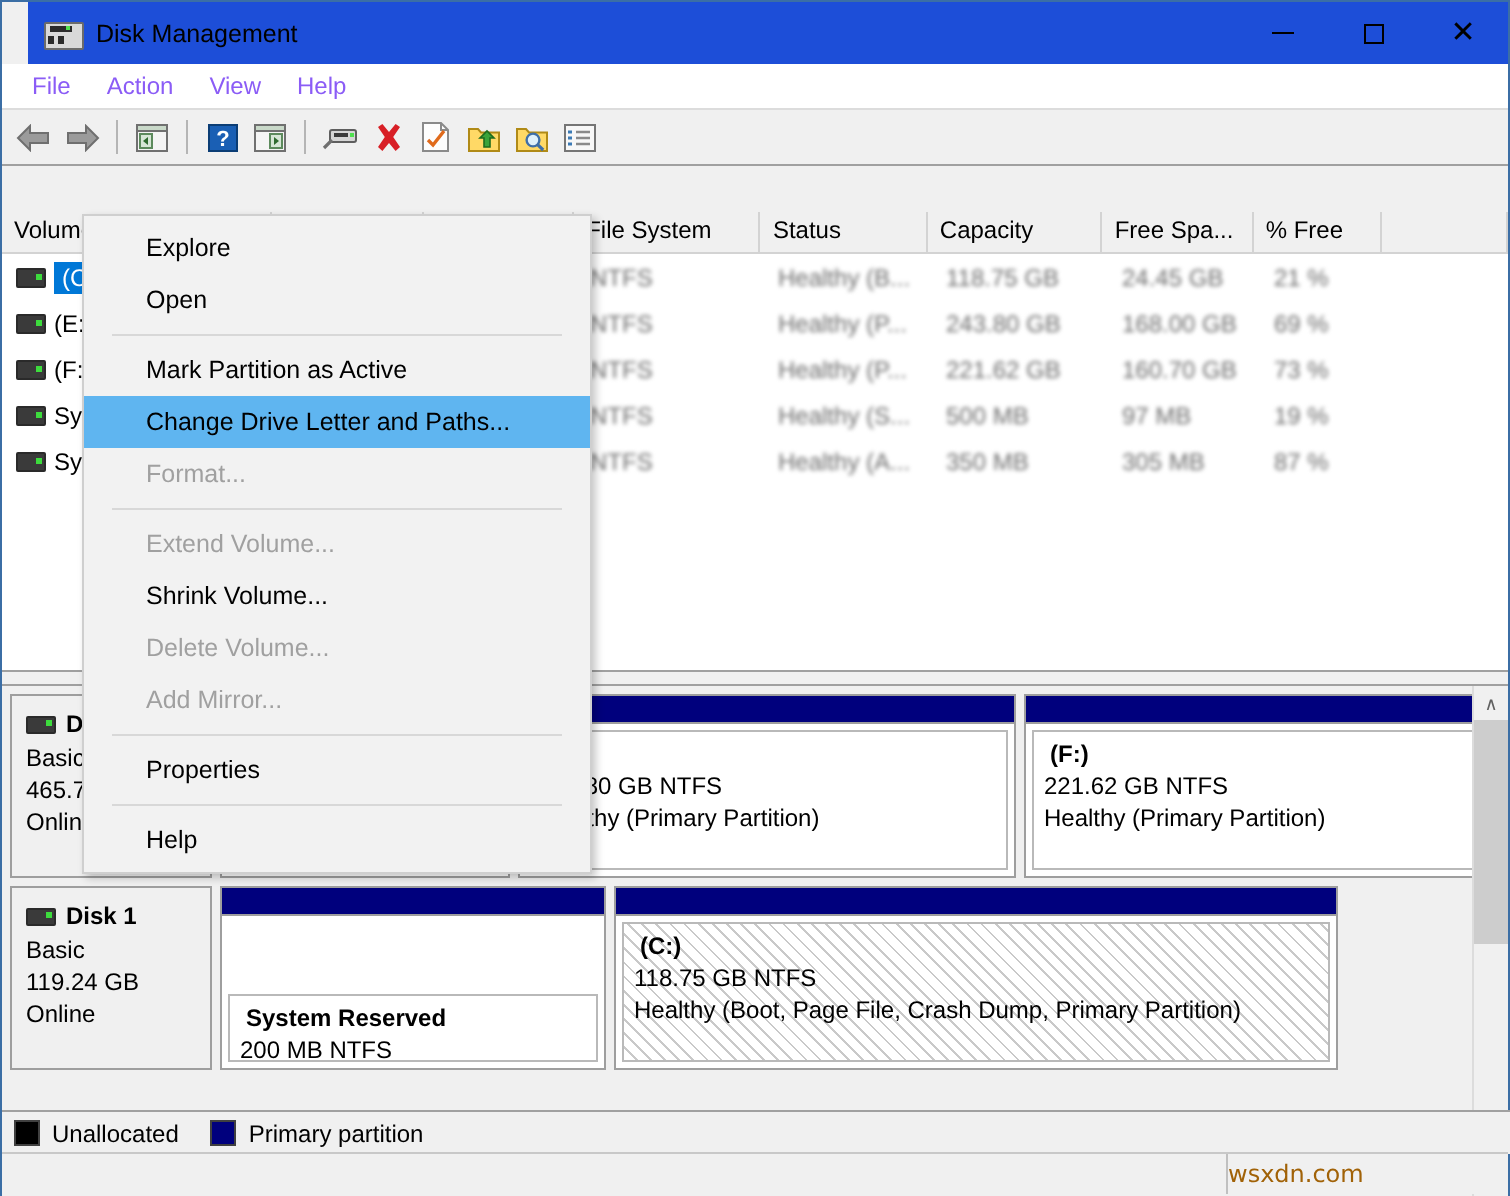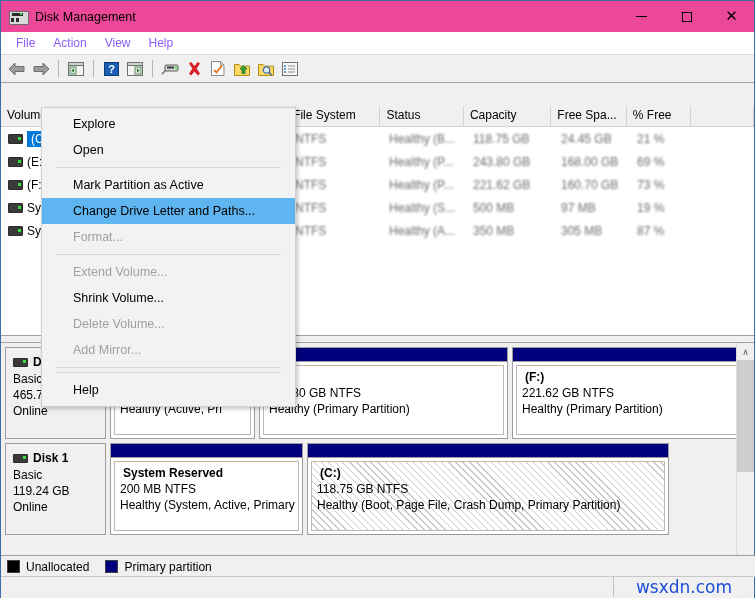--- a/index.html
+++ b/index.html
@@ -7,22 +7,22 @@
     width:755px;height:598px;overflow:hidden;
     font-family:"Liberation Sans",sans-serif;
     font-size:12px;color:#000;background:#f0f0f0;
   }
   .window{
     position:relative;width:755px;height:598px;box-sizing:border-box;
     border:1px solid #3b6ea5;background:#f0f0f0;
   }
   
   .titlebar{
-    height:31px;background:#ec4899;display:flex;align-items:center;
-    border-bottom:none;position:relative;
+    height:31px;background:#1d4ed8;display:flex;align-items:center;
+    border-bottom:none;position:relative;margin-left:13px;
   }
   .title-icon{width:18px;height:16px;margin-left:8px;position:relative;}
   .title-icon .body{position:absolute;left:0;top:2px;width:18px;height:12px;background:#d9d9d9;border:1px solid #6b6b6b;border-radius:1px;}
   .title-icon .slot{position:absolute;left:3px;top:4px;width:11px;height:3px;background:#2b2b2b;}
   .title-icon .led{position:absolute;left:11px;top:4.5px;width:2px;height:2px;background:#4fe04f;}
   .title-icon .p1{position:absolute;left:2px;top:9px;width:3px;height:4px;background:#2b2b2b;}
   .title-icon .p2{position:absolute;left:7px;top:9px;width:3px;height:4px;background:#2b2b2b;}
   .title-text{margin-left:8px;font-size:12.5px;color:#000;}
   .win-buttons{position:absolute;right:0;top:0;height:31px;display:flex;}
   .win-btn{width:45px;height:31px;display:flex;align-items:center;justify-content:center;font-size:12px;color:#000;}
@@ -88,21 +88,21 @@
   .sw{width:11px;height:11px;border:1px solid #404040;flex:none;}
   .sw.unalloc{background:#000000;}
   .sw.primary{background:#00007d;}
   .legend .lt{margin-right:10px;}
   
   .statusbar{
     position:absolute;left:0;bottom:0;width:753px;height:20px;background:#f0f0f0;
     border-top:1px solid #c8c8c8;display:flex;align-items:center;
   }
   .status-left{flex:1;border-right:1px solid #c0c0c0;height:20px;}
-  .status-right{width:140px;text-align:center;font-size:17px;color:#1d4ed8;font-family:"DejaVu Sans",sans-serif;}
+  .status-right{width:140px;font-size:12px;color:#a16207;font-family:"DejaVu Sans",sans-serif;}
   
   .vscroll{position:absolute;right:0;top:0;width:17px;height:274px;background:#f0f0f0;border-left:1px solid #dcdcdc;}
   .vs-btn{width:17px;height:17px;display:flex;align-items:center;justify-content:center;color:#606060;font-size:9px;}
   .vs-thumb{position:absolute;left:0;top:17px;width:17px;height:112px;background:#cdcdcd;}
   .vs-down{position:absolute;left:0;bottom:0;}
   
   .ctxmenu{
     position:absolute;left:40px;top:106px;width:253px;background:#f2f2f2;
     border:1px solid #cfcfcf;box-shadow:2px 2px 4px rgba(0,0,0,.22);
     padding:3px 0;z-index:50;
@@ -350,21 +350,21 @@
           <div class="disk-info">
             <div class="dtitle">
               <span class="disk-glyph"></span>
               <span>Disk 1</span>
             </div>
             <div>Basic</div>
             <div>119.24 GB</div>
             <div>Online</div>
           </div>
           <div class="parts">
-            <div class="part" style="width: 193px;">
+            <div class="part" style="width: 193px; gap: 36px;">
               <div class="bar" style="background: rgb(0, 0, 125);"></div>
               <div class="pbody">
                 <div class="l1" style="padding-left: 3px;">System Reserved</div>
                 <div>200 MB NTFS</div>
                 <div>Healthy (System, Active, Primary I</div>
               </div>
             </div>
             <div class="part" style="width: 362px;">
               <div class="bar" style="background: rgb(0, 0, 125);"></div>
               <div class="pbody hatched">
@@ -402,17 +402,18 @@
       <div class="ctxsep"></div>
       <div class="ctxitem">Mark Partition as Active</div>
       <div class="ctxitem highlight">Change Drive Letter and Paths...</div>
       <div class="ctxitem disabled">Format...</div>
       <div class="ctxsep"></div>
       <div class="ctxitem disabled">Extend Volume...</div>
       <div class="ctxitem">Shrink Volume...</div>
       <div class="ctxitem disabled">Delete Volume...</div>
       <div class="ctxitem disabled">Add Mirror...</div>
       <div class="ctxsep"></div>
+      <div class="ctxitem">Properties</div>
       <div class="ctxsep"></div>
       <div class="ctxitem">Help</div>
     </div>
 
 </div>
 
 </body></html>

